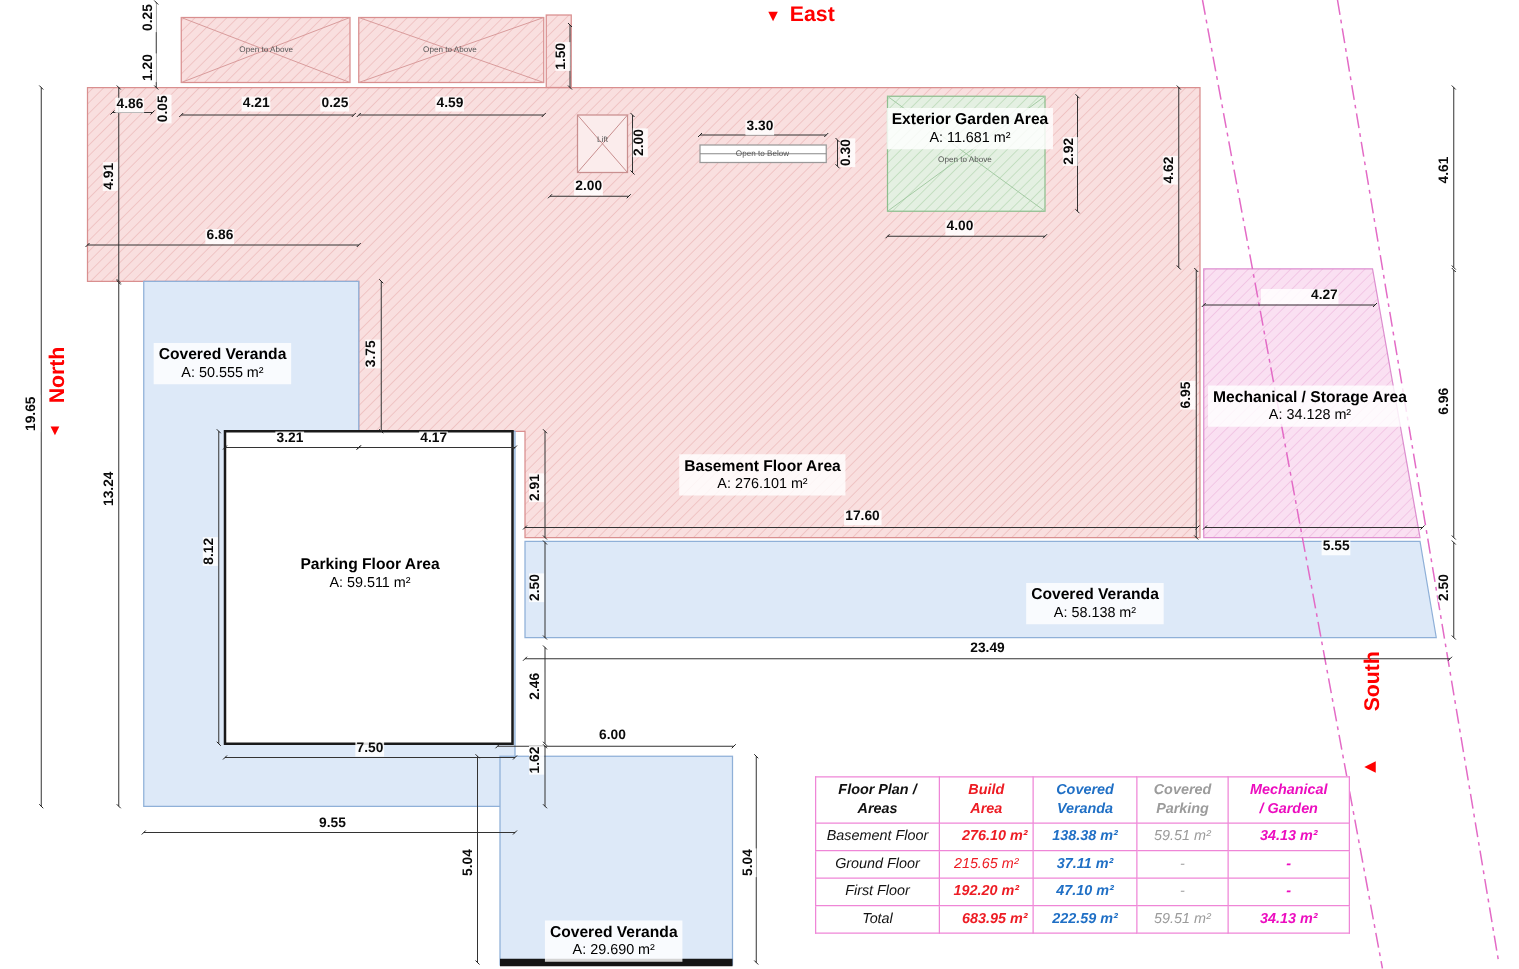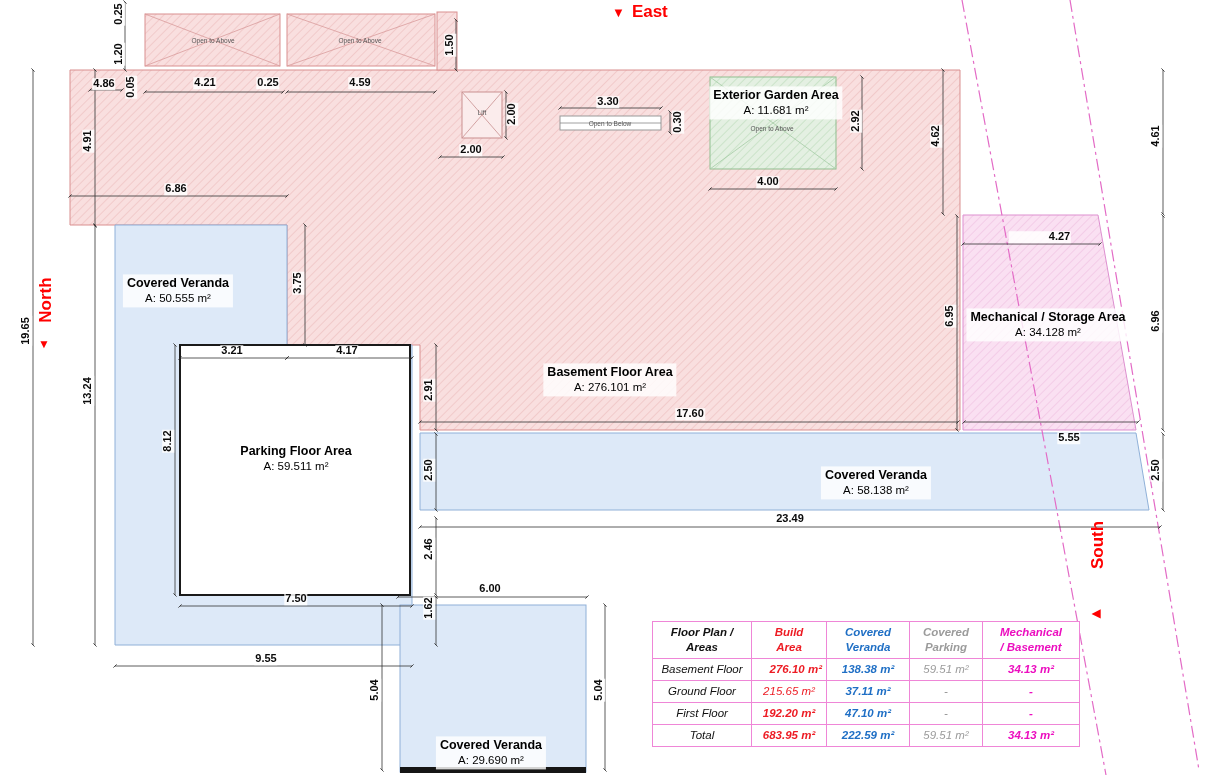--- a/index.html
+++ b/index.html
@@ -236,21 +236,21 @@
           <tr id="table-head-row">
             <th style="color: rgb(17, 17, 17);">Floor Plan /
 Areas</th>
             <th style="color: rgb(237, 28, 36);">Build
 Area</th>
             <th style="color: rgb(31, 111, 197);">Covered
 Veranda</th>
             <th style="color: rgb(155, 155, 155);">Covered
 Parking</th>
             <th style="color: rgb(236, 13, 191);">Mechanical
-/ Basement</th>
+/ Garden</th>
           </tr>
         </thead>
       <tbody id="table-body">
           <tr>
             <td style="color: rgb(17, 17, 17);">Basement Floor</td>
             <td style="color: rgb(237, 28, 36); font-weight: bold; text-align: right;">276.10 m²</td>
             <td style="color: rgb(31, 111, 197); font-weight: bold;">138.38 m²</td>
             <td style="color: rgb(155, 155, 155);">59.51 m²</td>
             <td style="color: rgb(236, 13, 191); font-weight: bold;">34.13 m²</td>
           </tr>
@@ -263,21 +263,21 @@
           </tr>
           <tr>
             <td style="color: rgb(17, 17, 17);">First Floor</td>
             <td style="color: rgb(237, 28, 36); font-weight: bold;">192.20 m²</td>
             <td style="color: rgb(31, 111, 197); font-weight: bold;">47.10 m²</td>
             <td style="color: rgb(155, 155, 155);">-</td>
             <td style="color: rgb(236, 13, 191); font-weight: bold;">-</td>
           </tr>
           <tr>
             <td style="color: rgb(17, 17, 17);">Total</td>
-            <td style="color: rgb(237, 28, 36); font-weight: bold;">683.95 m²</td>
+            <td style="color: rgb(237, 28, 36); font-weight: bold; text-align: right;">683.95 m²</td>
             <td style="color: rgb(31, 111, 197); font-weight: bold;">222.59 m²</td>
             <td style="color: rgb(155, 155, 155);">59.51 m²</td>
             <td style="color: rgb(236, 13, 191); font-weight: bold;">34.13 m²</td>
           </tr>
         </tbody>
     </table>
   </div>
 
 </div>
 

